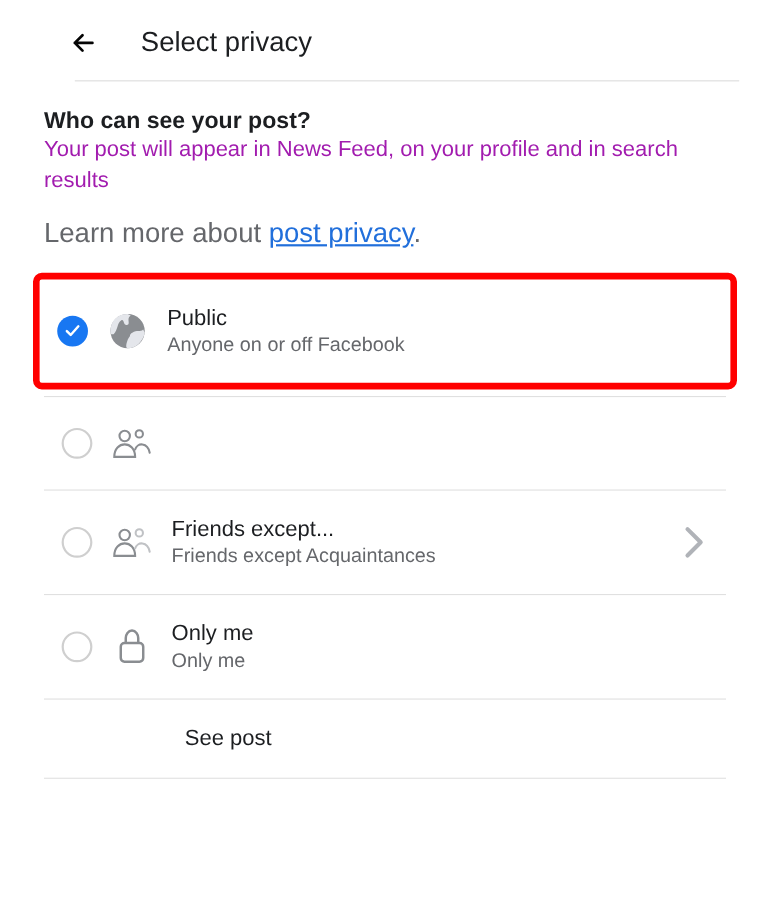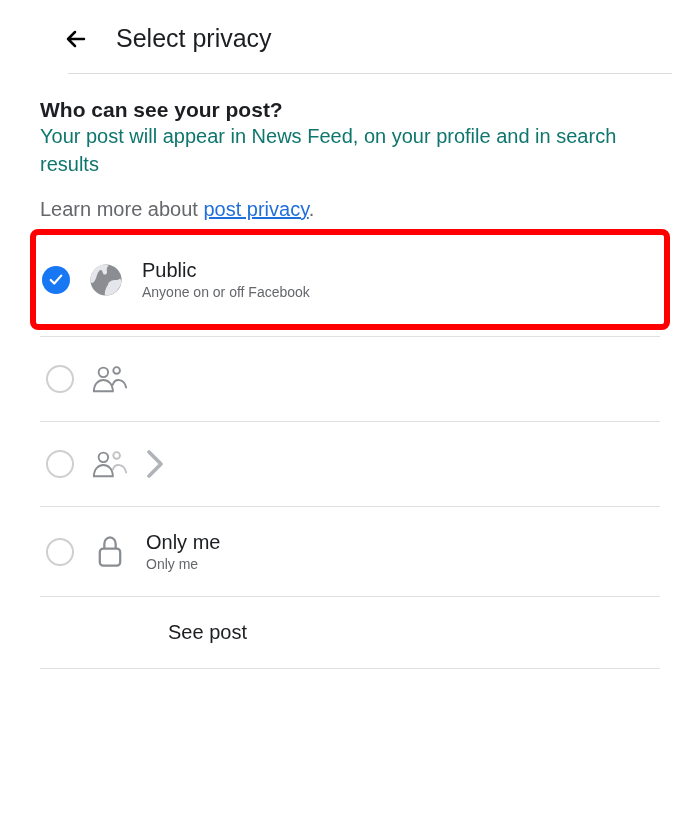--- a/index.html
+++ b/index.html
@@ -11,21 +11,21 @@
     body {
       width: 700px;
       height: 832px;
       background: #fff;
       color: #1c1e21;
     }
     .header {
       display: flex;
       align-items: center;
       padding: 24px 40px 20px 64px;
-      gap: 28px;
+      gap: 40px;
     }
     .back-icon {
       width: 24px;
       height: 24px;
       cursor: pointer;
     }
     .header-title {
       font-size: 25px;
       font-weight: 400;
       color: #1c1e21;
@@ -38,41 +38,41 @@
     .content {
       padding: 24px 40px 0 40px;
     }
     .heading {
       font-size: 21px;
       font-weight: 700;
       color: #1c1e21;
     }
     .description {
       font-size: 20px;
-      color: #0f766e;
+      color: #a21caf;
       line-height: 1.4;
       margin-bottom: 20px;
     }
     .learn-more {
-      font-size: 20px;
+      font-size: 25px;
       color: #65676b;
-      margin-bottom: 10px;
+      margin-bottom: 23px;
     }
     .link {
       color: #216FDB;
       text-decoration: underline;
       cursor: pointer;
     }
     .options {
       margin-top: 4px;
     }
     .option-row {
       display: flex;
       align-items: center;
-      padding: 24px 6px;
+      padding: 24px 16px;
       gap: 18px;
       cursor: pointer;
       position: relative;
     }
     .option-highlighted {
       border: 6px solid #ff0000;
       border-radius: 8px;
       margin: -2px -10px 6px -10px;
     }
     .option-divider {
@@ -108,21 +108,21 @@
     .option-text {
       flex: 1;
     }
     .option-title {
       font-size: 20px;
       font-weight: 400;
       color: #1c1e21;
       margin-bottom: 2px;
     }
     .option-sub {
-      font-size: 14px;
+      font-size: 18px;
       color: #65676b;
     }
     .chevron {
       flex-shrink: 0;
       color: #b0b3b8;
       margin-right: 4px;
     }
     .see-more-row {
       padding: 24px 6px 24px 128px;
       font-size: 20px;
@@ -189,20 +189,24 @@
     <div class="option-row">
       <div class="radio"></div>
       <div class="option-icon-wrap">
         <svg width="38" height="34" viewBox="0 0 38 30">
           <circle cx="12" cy="8" r="5" fill="none" stroke="#8a8d91" stroke-width="2"></circle>
           <path d="M2 28 C2 20, 7 16, 12 16 C17 16, 22 20, 22 28 Z" fill="none" stroke="#8a8d91" stroke-width="2"></path>
           <circle cx="26" cy="6" r="3.5" fill="none" stroke="#c0c2c5" stroke-width="2"></circle>
           <path d="M22 21 C24 14, 34 14, 36 24" fill="none" stroke="#c0c2c5" stroke-width="2" stroke-linecap="round"></path>
         </svg>
       </div>
+      <div class="option-text">
+        <div class="option-title">Friends except...</div>
+        <div class="option-sub">Friends except Acquaintances</div>
+      </div>
       <svg class="chevron" width="18" height="30" viewBox="0 0 12 20">
         <path d="M2 2 L10 10 L2 18" stroke="#b0b3b8" stroke-width="2.5" fill="none" stroke-linecap="round" stroke-linejoin="round"></path>
       </svg>
     </div>
 
     <hr class="option-divider">
 
     <div class="option-row">
       <div class="radio"></div>
       <div class="option-icon-wrap">

